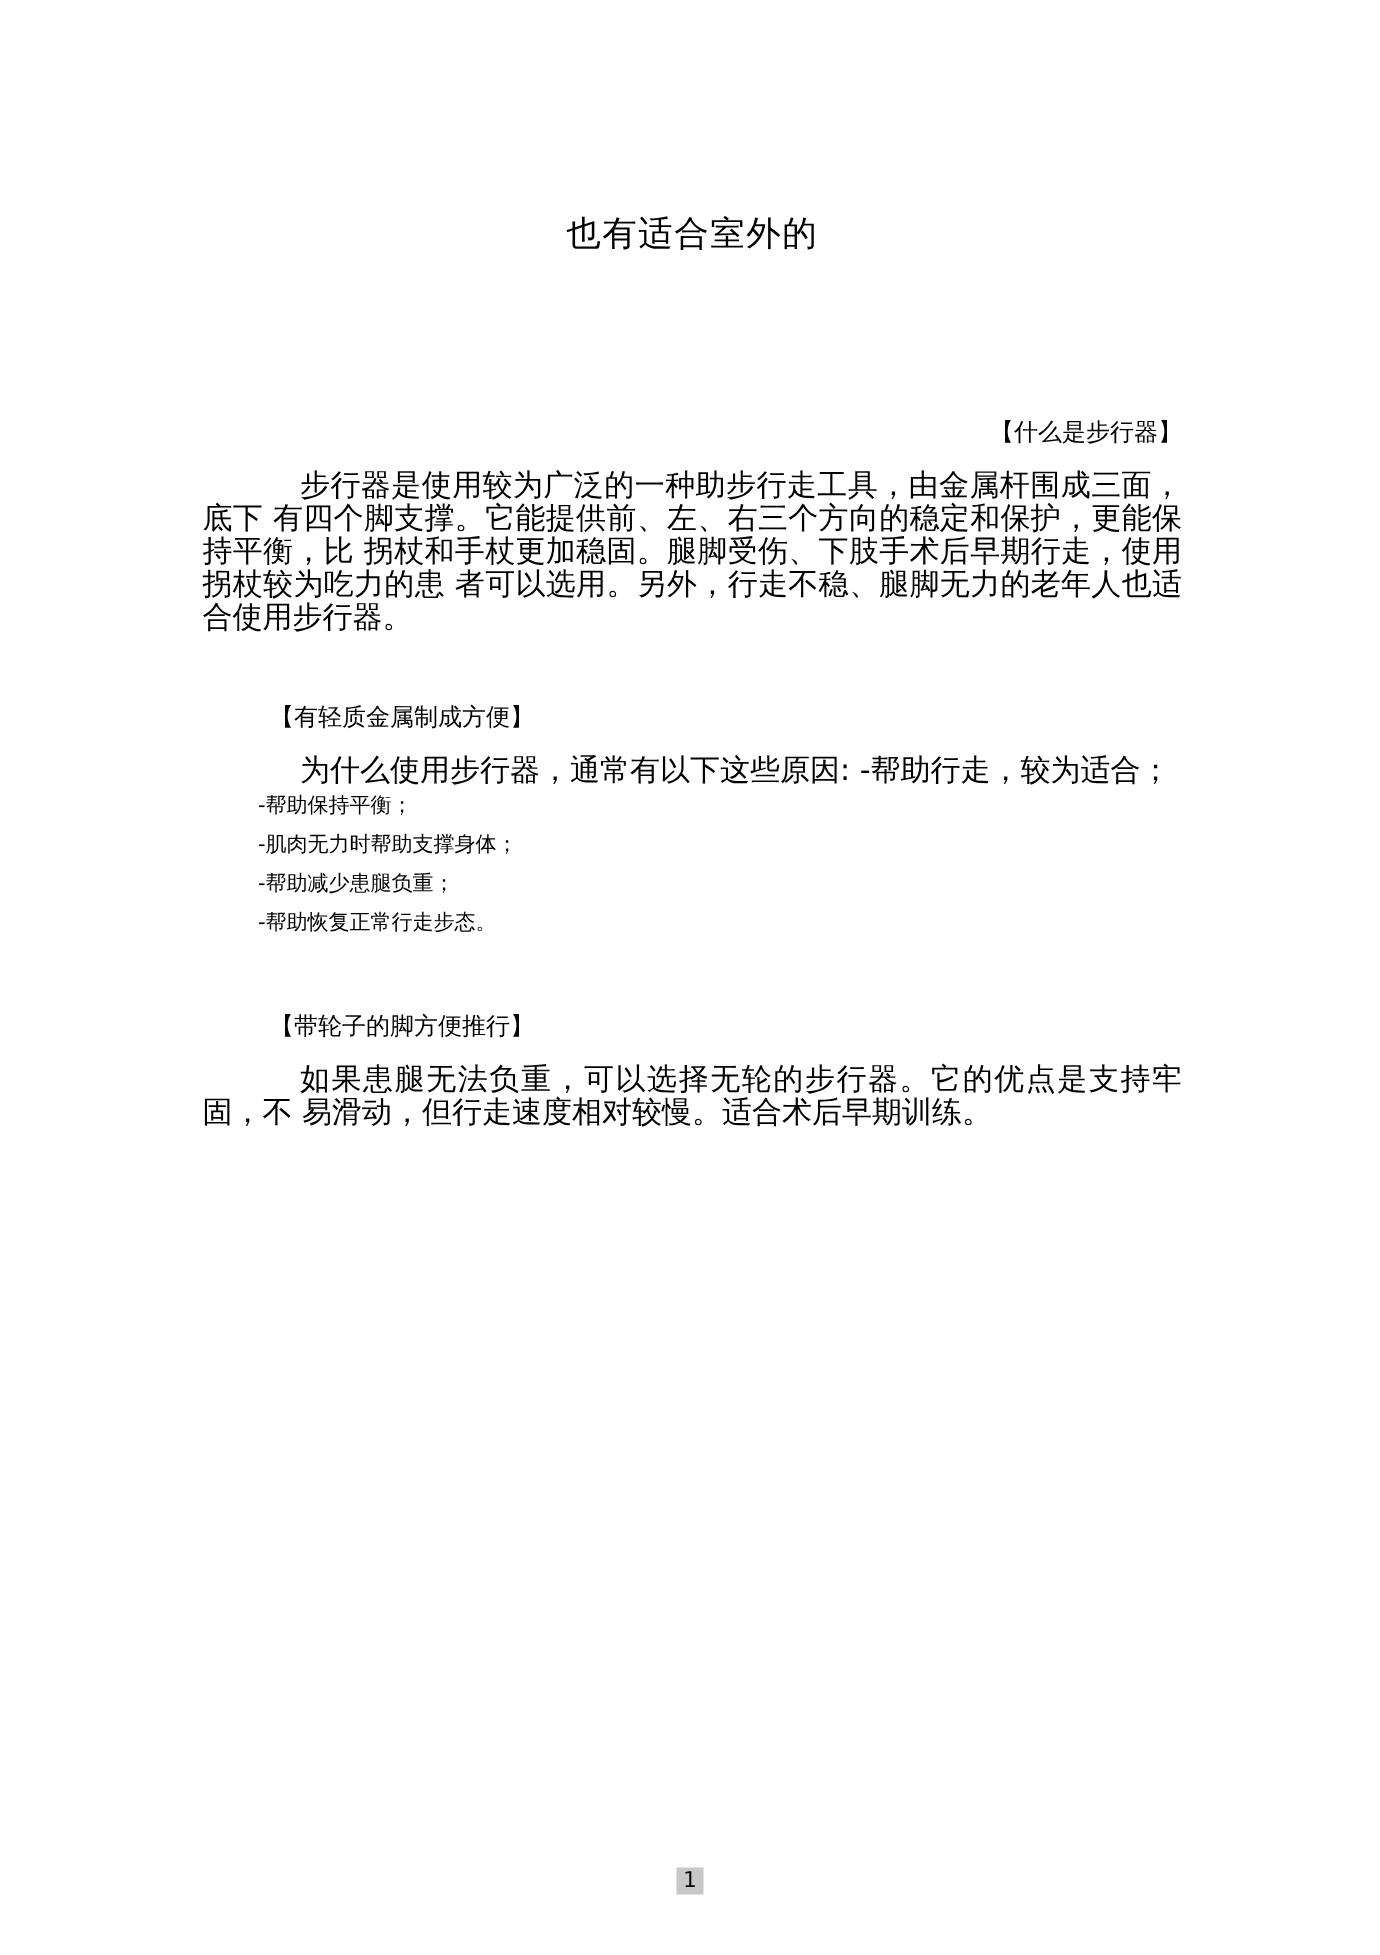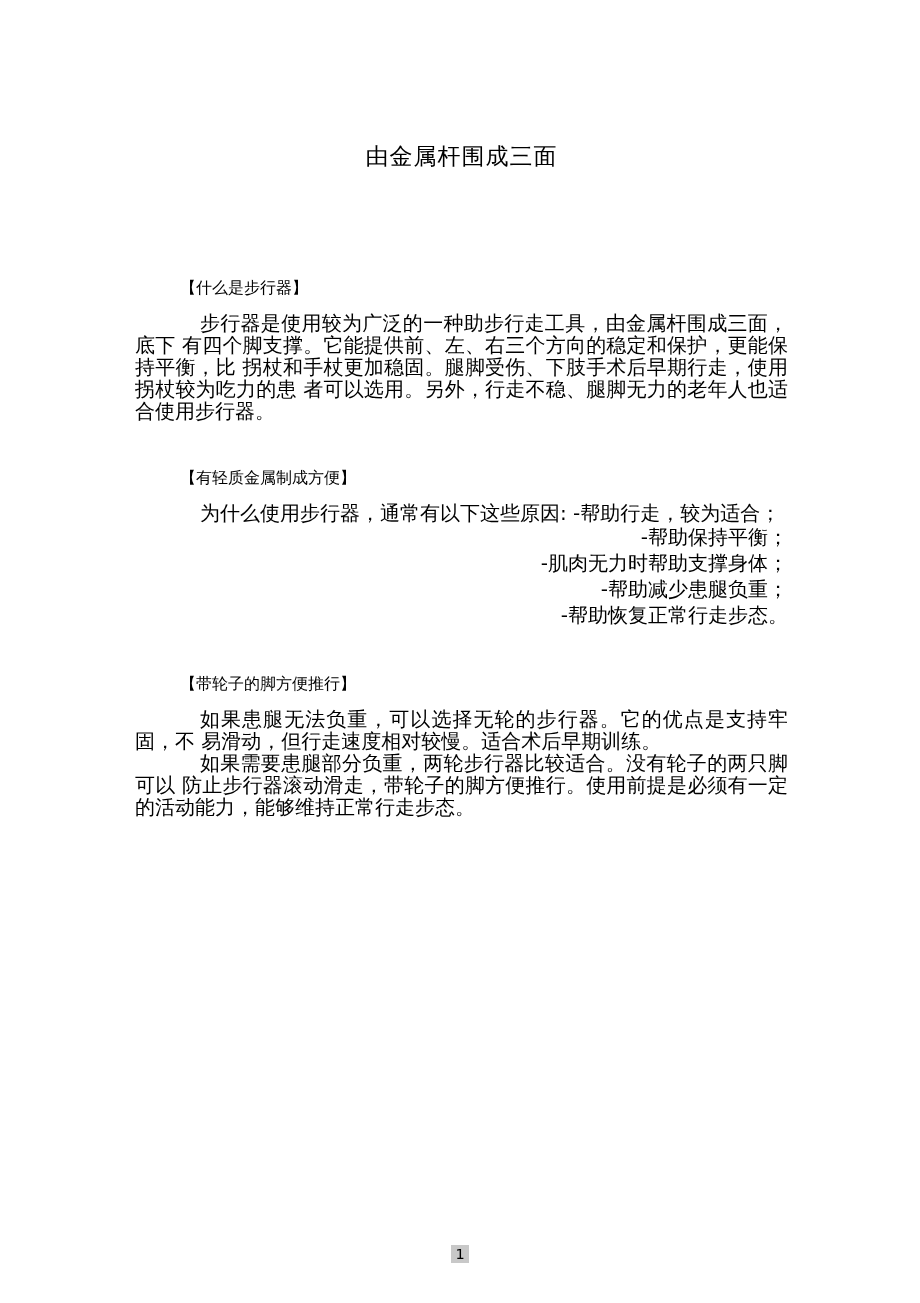--- a/index.html
+++ b/index.html
@@ -27,33 +27,34 @@
     letter-spacing: 1px;
     line-height: 27px;
   }
   .sec-heading {
     font-size: 16px;
     line-height: 19px;
     margin: 46px 0 15px 45px;
   }
   .doc-section:first-of-type .sec-heading {
     margin-top: 0;
+    text-align: right;
   }
   .para {
     font-size: 20px;
     line-height: 22px;
     margin: 0;
     text-align: justify;
     text-indent: 65px;
   }
   .list-item {
-    font-size: 20px;
+    font-size: 14px;
     line-height: 26px;
     margin: 0 0 0 37px;
-    text-align: right;
+    text-align: left;
   }
   .footer {
     position: absolute;
     left: 0;
     right: 0;
     bottom: 40px;
     text-align: center;
   }
   .page-number {
     display: inline-block;
@@ -62,39 +63,38 @@
     font-size: 14.5px;
     line-height: 18px;
     padding: 0 4px;
   }
 </style>
 </head>
 <body>
 
 <div class="page">
 
-  <h1 class="doc-title">由金属杆围成三面</h1>
+  <h1 class="doc-title">也有适合室外的</h1>
 
   <section class="doc-section">
     <p class="sec-heading">【什么是步行器】</p>
     <p class="para">步行器是使用较为广泛的一种助步行走工具，由金属杆围成三面，底下 有四个脚支撑。它能提供前、左、右三个方向的稳定和保护，更能保持平衡，比 拐杖和手杖更加稳固。腿脚受伤、下肢手术后早期行走，使用拐杖较为吃力的患 者可以选用。另外，行走不稳、腿脚无力的老年人也适合使用步行器。</p>
   </section>
 
   <section class="doc-section">
     <p class="sec-heading">【有轻质金属制成方便】</p>
     <p class="para">为什么使用步行器，通常有以下这些原因: -帮助行走，较为适合；</p>
     <p class="list-item">-帮助保持平衡；</p>
     <p class="list-item">-肌肉无力时帮助支撑身体；</p>
     <p class="list-item">-帮助减少患腿负重；</p>
     <p class="list-item">-帮助恢复正常行走步态。</p>
   </section>
 
   <section class="doc-section">
     <p class="sec-heading">【带轮子的脚方便推行】</p>
     <p class="para">如果患腿无法负重，可以选择无轮的步行器。它的优点是支持牢固，不 易滑动，但行走速度相对较慢。适合术后早期训练。</p>
-    <p class="para">如果需要患腿部分负重，两轮步行器比较适合。没有轮子的两只脚可以 防止步行器滚动滑走，带轮子的脚方便推行。使用前提是必须有一定的活动能力，能够维持正常行走步态。</p>
   </section>
 
   <div class="footer">
     <span class="page-number">1</span>
   </div>
 
 </div>
 
 </body></html>

